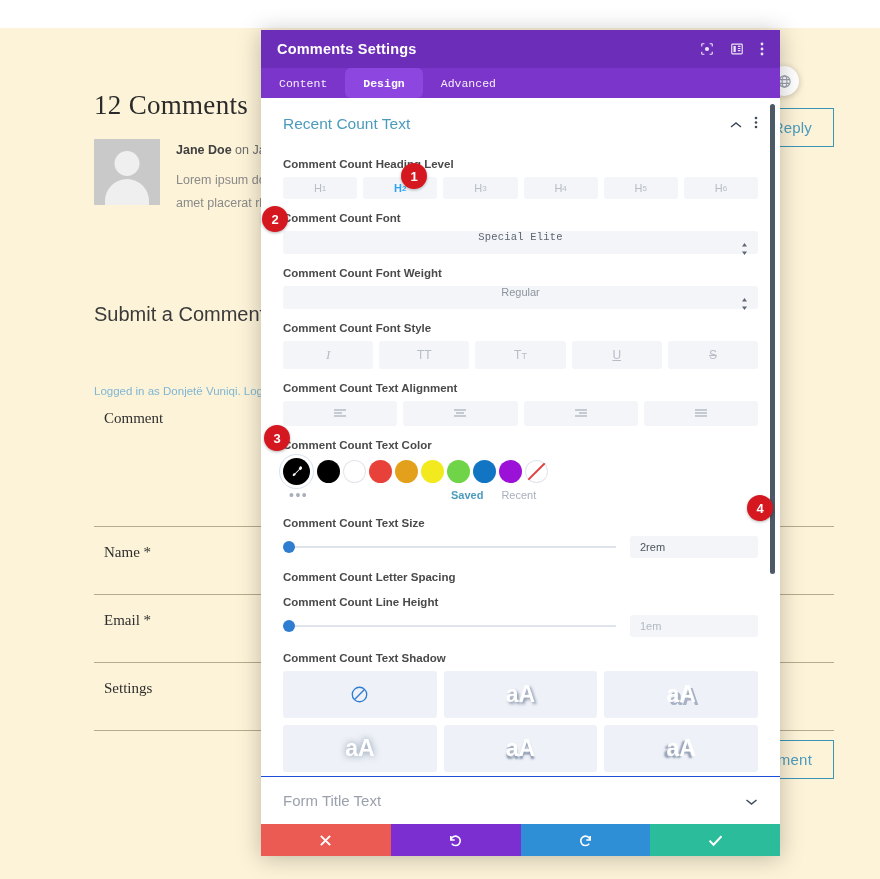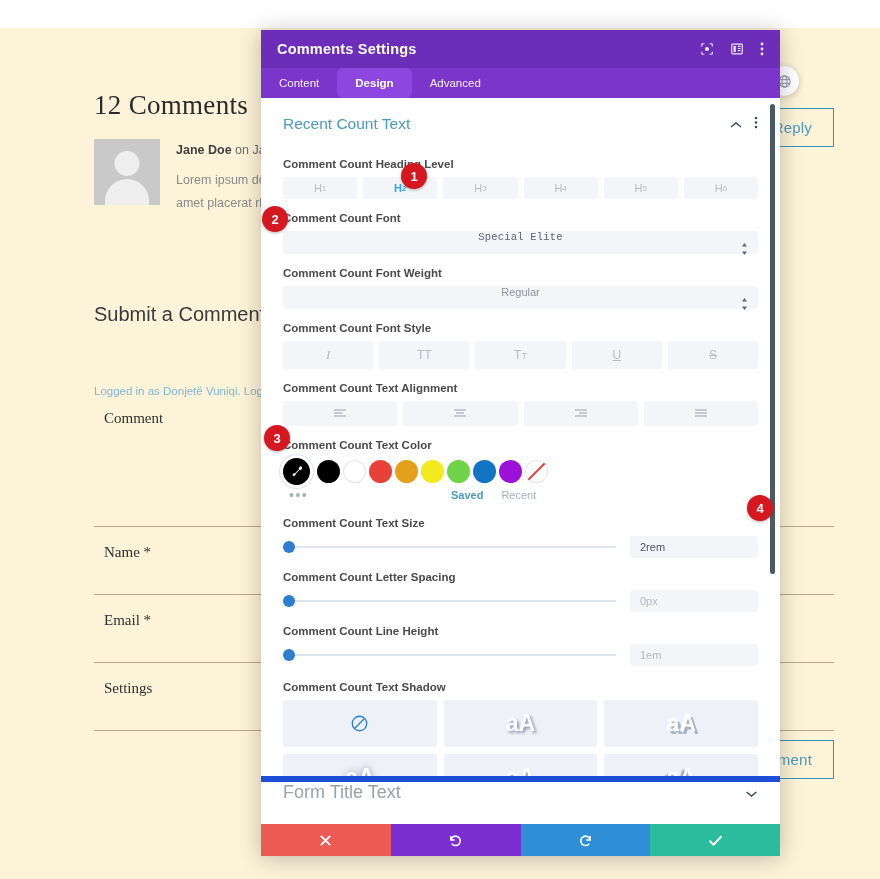--- a/index.html
+++ b/index.html
@@ -78,21 +78,21 @@
   }
   .modal-header {
     height: 38px; background: #6c2eb9;
     display: flex; align-items: center; padding: 0 16px;
     color: #fff;
   }
   .modal-title { font-size: 14.5px; font-weight: bold; letter-spacing: .2px; }
   .hdr-icons { margin-left: auto; display: flex; align-items: center; gap: 16px; }
   .hdr-icon { opacity: .88; display: flex; }
 
-  .tabs { height: 30px; background: #7c35cb; display: flex; }
+  .tabs { height: 30px; background: #7c35cb; display: flex; font-family: Liberation Mono, monospace; }
   .tab {
     font-size: 11.5px; color: #fff; padding: 0 18px;
     display: flex; align-items: center; opacity: .92;
   }
   .tab.active { background: #8e46e0; opacity: 1; font-weight: bold; border-radius: 6px; }
 
   .modal-body {
     flex: 1; position: relative; overflow: hidden;
     background: #fff;
   }
@@ -192,23 +192,23 @@
     display: flex; align-items: center; justify-content: center;
     color: #fff; font-weight: bold; font-size: 23px;
   }
   .s1 { text-shadow: 2px 2px 3px rgba(120,135,160,.85); }
   .s2 { text-shadow: 3px 3px 0 rgba(150,162,185,.8); }
   .s3 { text-shadow: 0 0 7px rgba(120,135,160,.95); }
   .s4 { text-shadow: 0 3px 2px rgba(120,135,160,.85); }
   .s5 { text-shadow: -3px 2px 2px rgba(120,135,160,.8); }
 
   .modal-footer-section {
-    border-top: 6px solid #1d4ed8;
-    height: 48px; display: flex; align-items: flex-start;
-    padding: 0 22px; color: #9aa1ac; font-size: 18px;
+    border-top: 1px solid #1d4ed8;
+    height: 48px; display: flex; align-items: center;
+    padding: 0 22px; color: #9aa1ac; font-size: 15px;
   }
   .modal-footer-section .chev { margin-left: auto; color: #4a5a6a; }
 
   .action-bar { height: 32px; display: flex; }
   .action-bar > div {
     flex: 1; display: flex; align-items: center; justify-content: center;
     color: #fff; font-size: 14px;
   }
 
   
@@ -464,29 +464,20 @@
           <div class="slider">
             <div class="track"></div>
             <div class="knob"></div>
           </div>
           <div class="val-input filled">
             <span>2rem</span>
           </div>
         </div>
 
         <div class="opt-label">Comment Count Letter Spacing</div>
-        <div class="slider-row">
-          <div class="slider">
-            <div class="track"></div>
-            <div class="knob"></div>
-          </div>
-          <div class="val-input placeholder">
-            <span>0px</span>
-          </div>
-        </div>
 
         <div class="opt-label">Comment Count Line Height</div>
         <div class="slider-row">
           <div class="slider">
             <div class="track"></div>
             <div class="knob"></div>
           </div>
           <div class="val-input placeholder">
             <span>1em</span>
           </div>

